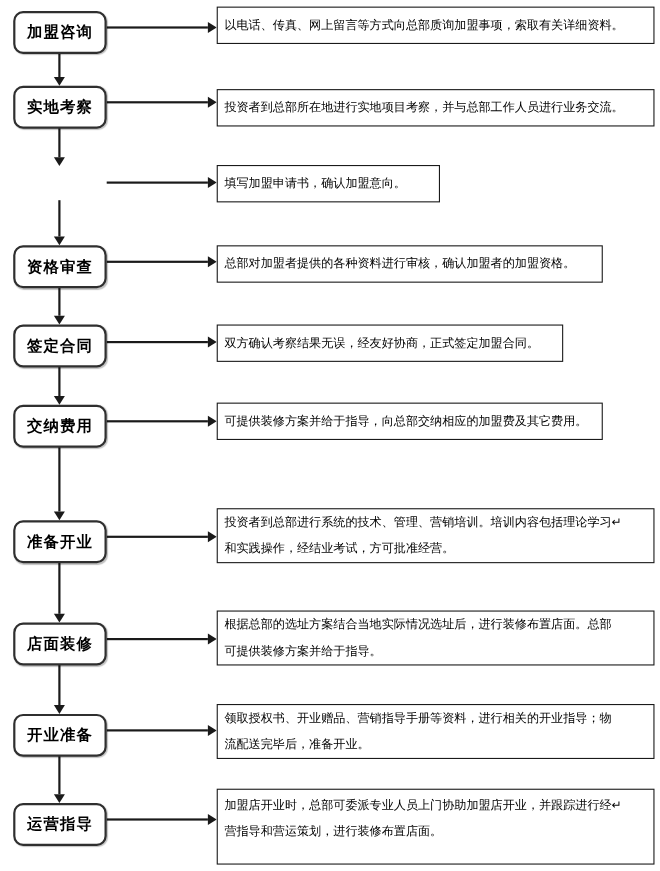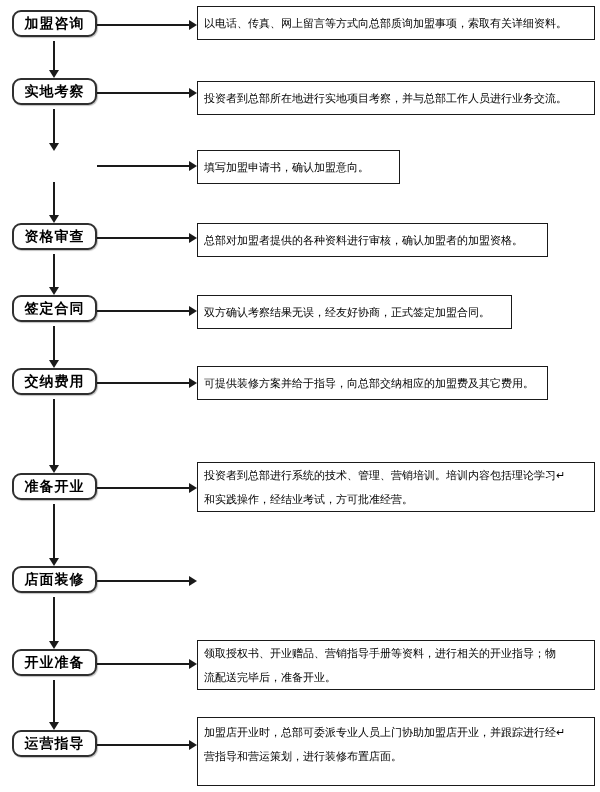--- a/index.html
+++ b/index.html
@@ -13,21 +13,21 @@
     height: 792px;
     background: #ffffff;
     overflow: hidden;
   }
 
   
   .step {
     position: absolute;
     left: 12px;
     width: 85px;
-    height: 27px;
+    height: 39px;
     background: #ffffff;
     border: 2px solid #2f2f2f;
     border-radius: 9px;
     display: flex;
     align-items: center;
     justify-content: center;
     box-shadow: 1px 1px 1px rgba(0,0,0,0.25);
     z-index: 2;
   }
   .step span {
@@ -157,20 +157,24 @@
   <div class="desc" style="top:462px;height:50px;width:398px">
       <span>投资者到总部进行系统的技术、管理、营销培训。培训内容包括理论学习↵
 和实践操作，经结业考试，方可批准经营。</span>
     </div>
   <div class="vconn" style="top:504px;height:54px"></div>
 
   <div class="step" style="top:566px">
       <span>店面装修</span>
     </div>
   <div class="hconn" style="top:580px"></div>
+  <div class="desc" style="top:555px;height:50px;width:398px">
+      <span>根据总部的选址方案结合当地实际情况选址后，进行装修布置店面。总部
+可提供装修方案并给于指导。</span>
+    </div>
   <div class="vconn" style="top:597px;height:44px"></div>
 
   <div class="step" style="top:649px">
       <span>开业准备</span>
     </div>
   <div class="hconn" style="top:663px"></div>
   <div class="desc" style="top:640px;height:50px;width:398px">
       <span>领取授权书、开业赠品、营销指导手册等资料，进行相关的开业指导；物
 流配送完毕后，准备开业。</span>
     </div>

